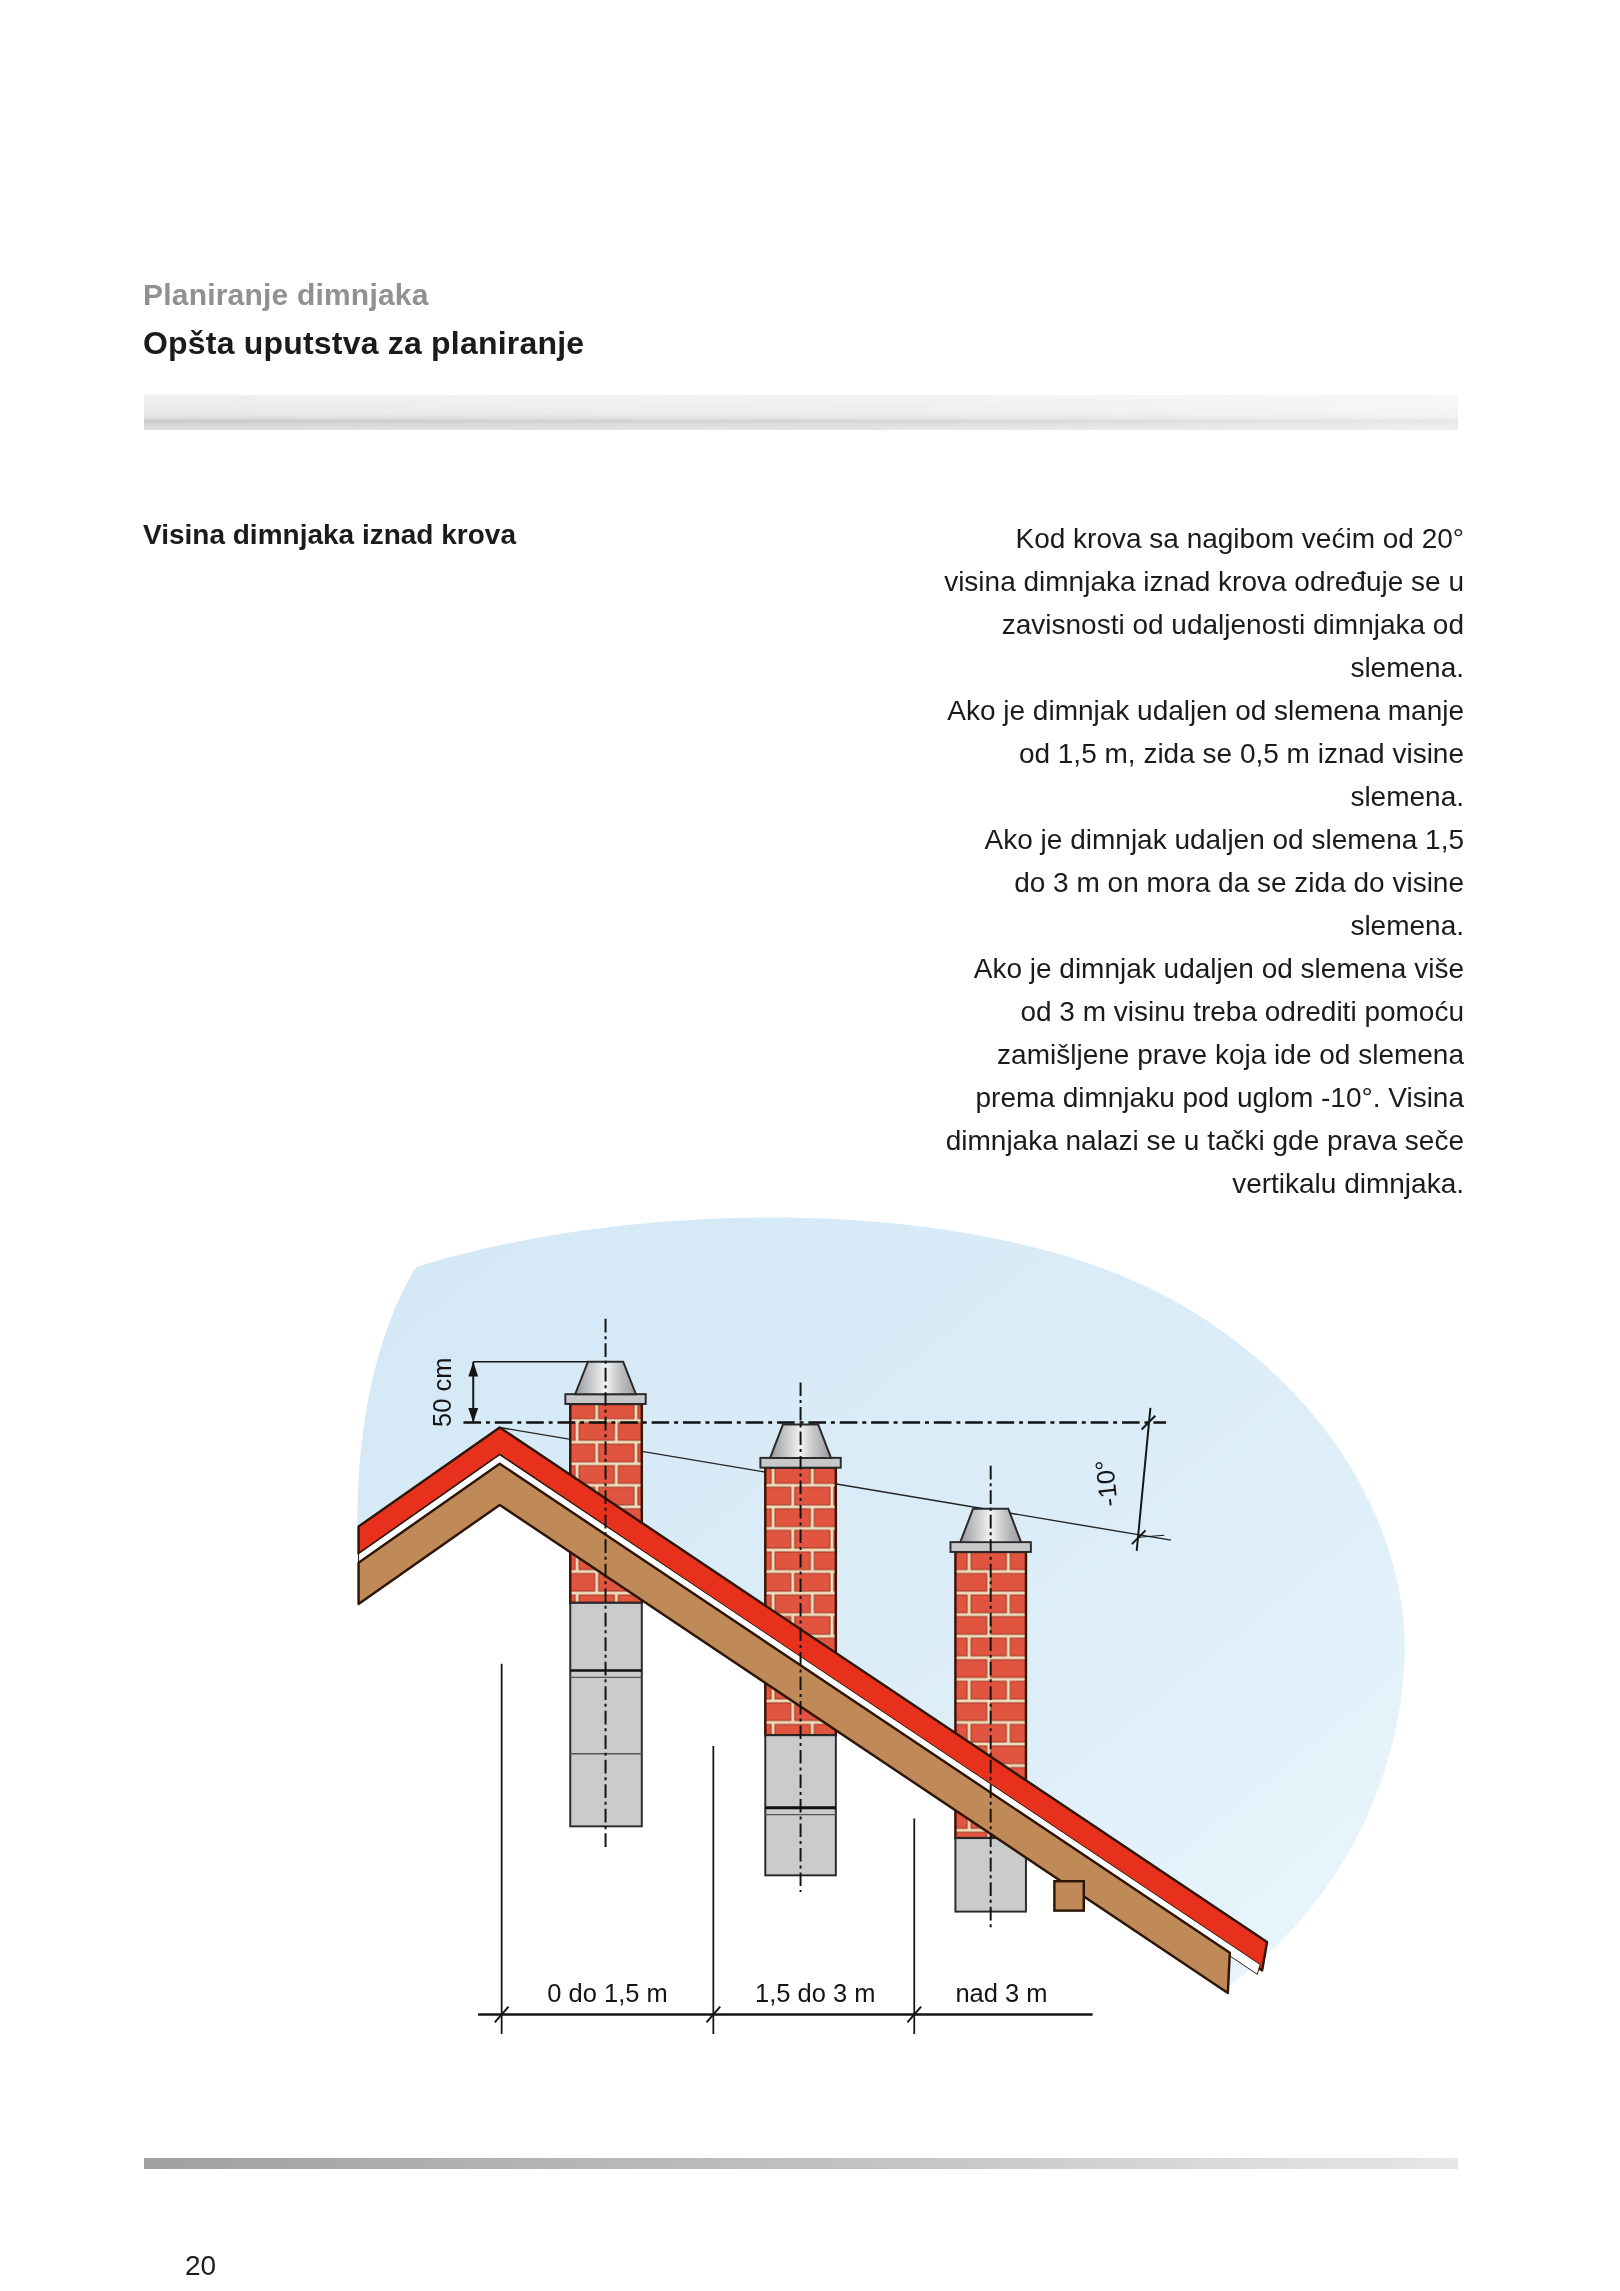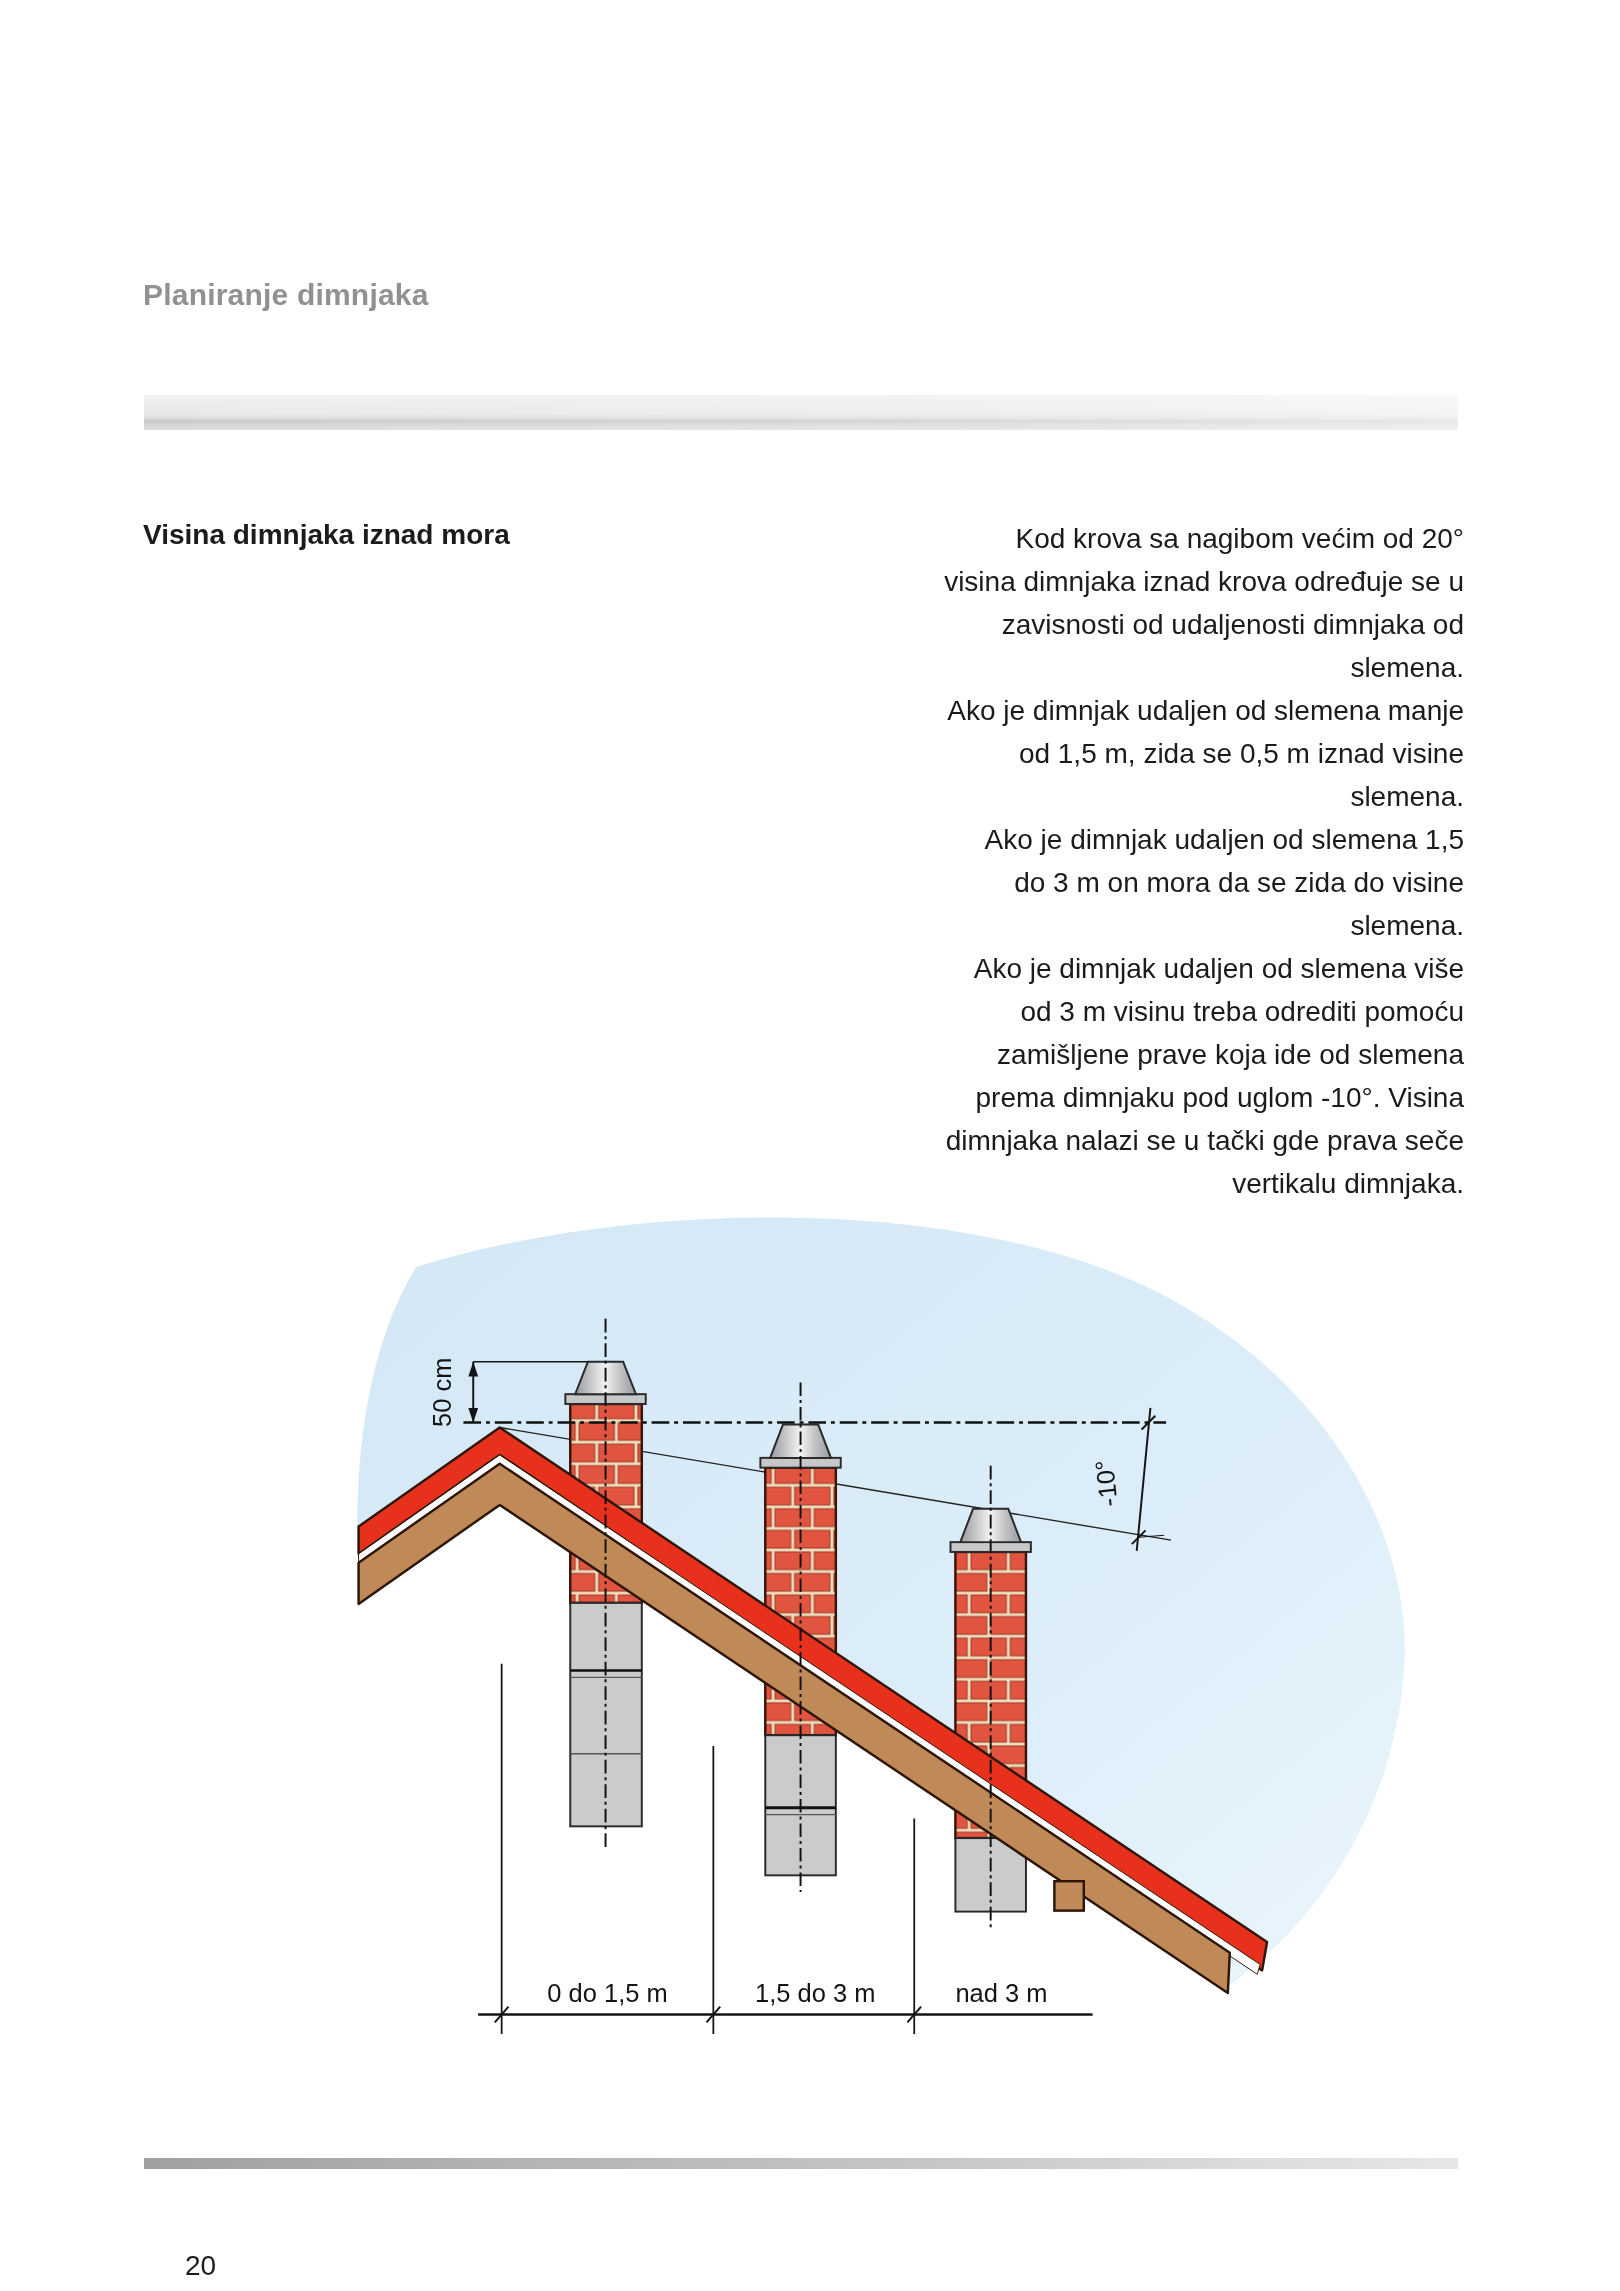--- a/index.html
+++ b/index.html
@@ -19,23 +19,24 @@
       background:linear-gradient(90deg,#a0a0a0 0%,#b4b4b4 30%,#c6c6c6 60%,#dadada 82%,#e6e6e6 100%);}
   .page-number{position:absolute;left:145px;top:2250px;font-size:28px;color:#1b1b1b;margin-left:40px;}
   svg text{font-family:"Liberation Sans","DejaVu Sans",sans-serif;font-size:26px;fill:#141414;}
 </style>
 </head>
 <body>
 
 <div class="page">
 
   <div class="kicker">Planiranje dimnjaka</div>
+  <div class="doc-title">Opšta uputstva za planiranje</div>
   <div class="header-bar"></div>
 
-  <div class="section-heading">Visina dimnjaka iznad mora</div>
+  <div class="section-heading">Visina dimnjaka iznad krova</div>
   <div class="body-text">Kod krova sa nagibom većim od 20°
 visina dimnjaka iznad krova određuje se u
 zavisnosti od udaljenosti dimnjaka od
 slemena.
 Ako je dimnjak udaljen od slemena manje
 od 1,5 m, zida se 0,5 m iznad visine
 slemena.
 Ako je dimnjak udaljen od slemena 1,5
 do 3 m on mora da se zida do visine
 slemena.

